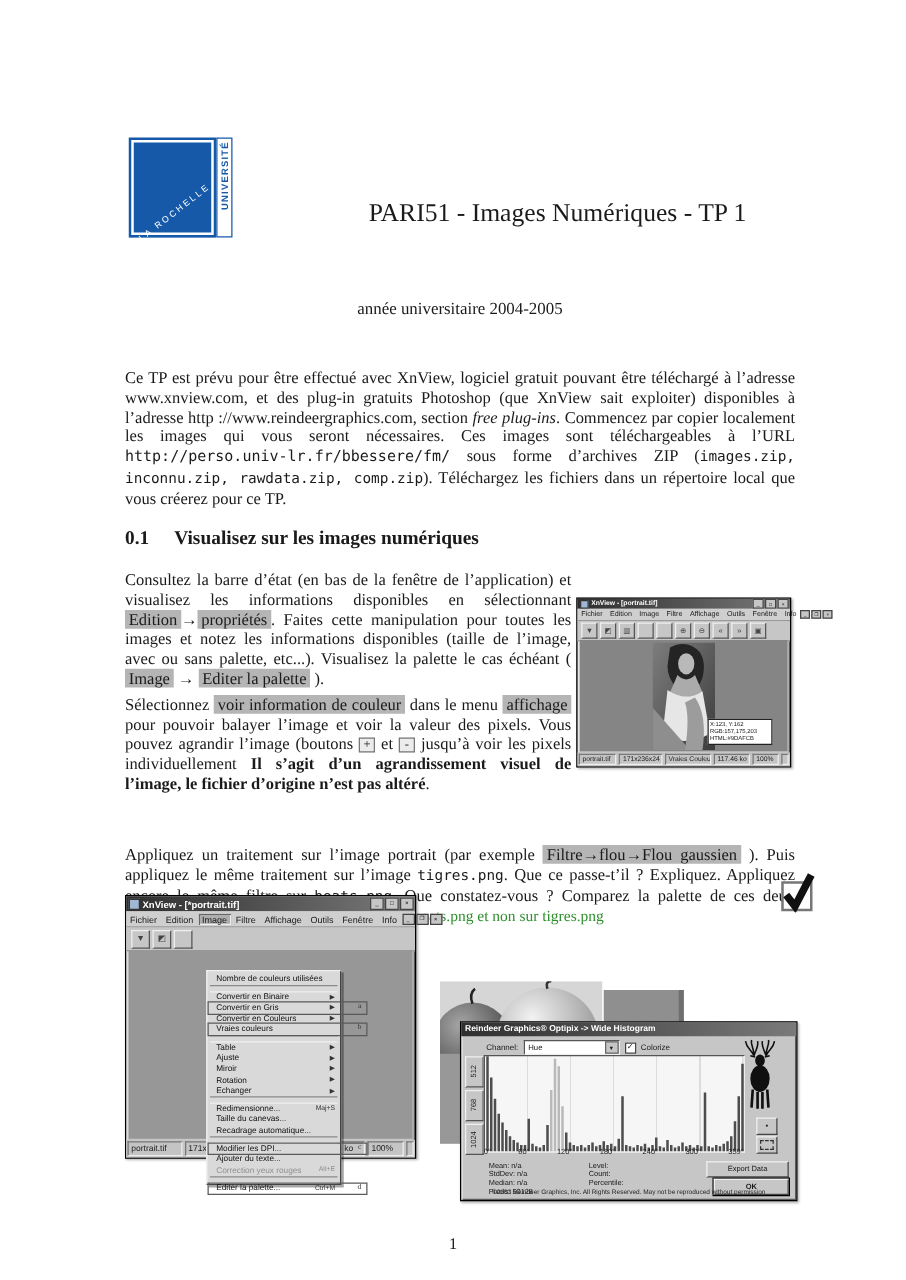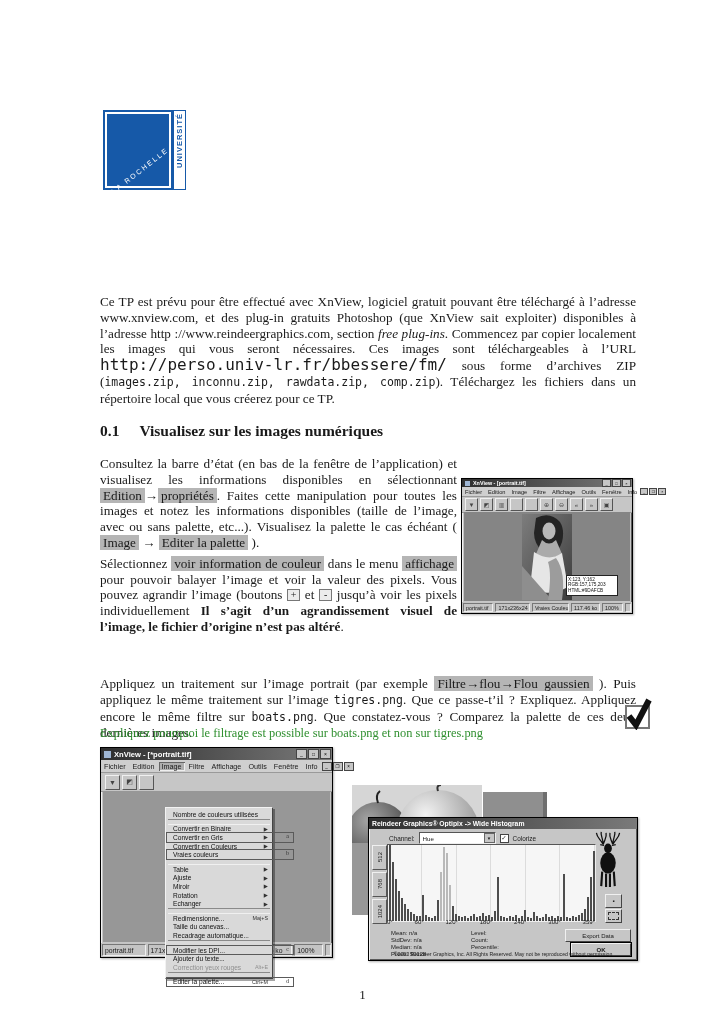--- a/index.html
+++ b/index.html
@@ -1,21 +1,21 @@
 <!DOCTYPE html>
 <html><head>
 <meta charset="utf-8">
 <style>
   html,body{margin:0;padding:0;background:#888;}
   .page{position:relative;width:725px;height:1024px;background:#ffffff;margin:0 auto;
         font-family:"Liberation Serif","DejaVu Serif",serif;color:#1a1a1a;overflow:hidden;}
   .abs{position:absolute;}
   .para{margin:0;text-align:justify;font-size:13.2px;line-height:15.8px;}
   .mono{font-family:"DejaVu Sans Mono",monospace;font-size:11.5px;}
-  .mono-sm{font-family:"DejaVu Sans Mono",monospace;font-size:16px;}
+  .mono-sm{font-family:"DejaVu Sans Mono",monospace;font-size:12px;}
   .hl{background:#b5b5b5;padding:0 3px;}
   .b{font-weight:bold;}
   .btn-sq{display:inline-block;border:1px solid #777;background:#ececec;min-width:9px;
           text-align:center;font-size:10px;line-height:10px;vertical-align:1px;padding:0 1px;}
   em{}
 
   
   #univ-logo{left:103px;top:110px;width:70px;height:80px;background:#1659a8;
              box-shadow:inset 0 0 0 2px #1659a8, inset 0 0 0 4px #ffffff;}
   #univ-diag{position:absolute;left:-8px;bottom:16px;width:90px;transform:rotate(-38deg);
@@ -71,21 +71,21 @@
   #win1 .client{position:absolute;left:2px;right:2px;top:33px;bottom:12px;background:#858585;
                 display:flex;align-items:center;justify-content:center;overflow:hidden;}
   #win1 .statusbar{height:11px;font-size:5.4px;}
   #win1 .cell:nth-child(1){width:36px;} #win1 .cell:nth-child(2){width:42px;}
   #win1 .cell:nth-child(3){width:46px;} #win1 .cell:nth-child(4){width:34px;}
   #win1 .cell:nth-child(5){width:22px;}
   #tooltip1{position:absolute;right:12px;bottom:5px;width:48px;background:#fff;border:1px solid #222;
             font-size:4.7px;line-height:5.8px;padding:1px 1px;color:#111;}
 
   
-  #win2{left:100px;top:747px;width:231px;height:209px;}
+  #win2{left:100px;top:716px;width:231px;height:209px;}
   #win2 .titlebar{height:12px;font-size:7.6px;}
   #win2 .tb-icon{width:7px;height:7px;}
   #win2 .ctrl{width:9px;height:8px;font-size:5px;}
   #win2 .menubar{height:12px;font-size:7.2px;gap:1px;}
   #win2 .toolbar{height:18px;gap:2px;padding-left:4px;}
   #win2 .tbtn{width:13px;height:13px;font-size:7px;}
   #win2 .client{position:absolute;left:2px;right:2px;top:43px;bottom:15px;background:#979797;}
   #win2 .statusbar{height:14px;font-size:6.8px;}
   #win2 .cell:nth-child(1){width:46px;} #win2 .cell:nth-child(2){width:50px;}
   #win2 .cell:nth-child(3){width:56px;} #win2 .cell:nth-child(4){width:44px;}
@@ -148,20 +148,22 @@
 
 <div class="page">
 
   <div class="abs" id="univ-logo">
     <div id="univ-diag">LA ROCHELLE</div>
     <div id="univ-strip">
       <span>UNIVERSITÉ</span>
     </div>
   </div>
 
+  <div class="abs" id="doc-title">PARI51 - Images Numériques - TP 1</div>
+  <div class="abs" id="doc-year">année universitaire 2004-2005</div>
 
   <p class="abs para" id="intro"><span>Ce TP est prévu pour être effectué avec XnView, logiciel gratuit pouvant être téléchargé à l’adresse www.xnview.com, et des plug-in gratuits Photoshop (que XnView sait exploiter) disponibles à l’adresse http ://www.reindeergraphics.com, section </span><em>free plug-ins</em><span>. Commencez par copier localement les images qui vous seront nécessaires. Ces images sont téléchargeables à l’URL </span><span class="mono-sm">http://perso.univ-lr.fr/bbessere/fm/</span><span> sous forme d’archives ZIP (</span><span class="mono">images.zip, inconnu.zip, rawdata.zip, comp.zip</span><span>). Téléchargez les fichiers dans un répertoire local que vous créerez pour ce TP.</span></p>
 
   <div class="abs" id="sec-heading">
     <span class="num">0.1</span><span>Visualisez sur les images numériques</span>
   </div>
 
   <div class="abs" id="leftcol">
     <p class="para"><span>Consultez la barre d’état (en bas de la fenêtre de l’application) et visualisez les informations disponibles en sélectionnant </span><span class="hl">Edition</span><span>→</span><span class="hl">propriétés</span><span>. Faites cette manipulation pour toutes les images et notez les informations disponibles (taille de l’image, avec ou sans palette, etc...). Visualisez la palette le cas échéant ( </span><span class="hl">Image</span> <span>→</span> <span class="hl">Editer la palette</span><span> ).</span></p>
     <p class="para"><span>Sélectionnez </span><span class="hl">voir information de couleur</span><span> dans le menu </span><span class="hl">affichage</span><span> pour pouvoir balayer l’image et voir la valeur des pixels. Vous pouvez agrandir l’image (boutons </span><span class="btn-sq">+</span><span> et </span><span class="btn-sq">-</span><span> jusqu’à voir les pixels individuellement </span><span class="b">Il s’agit d’un agrandissement visuel de l’image, le fichier d’origine n’est pas altéré</span><span>.</span></p>

